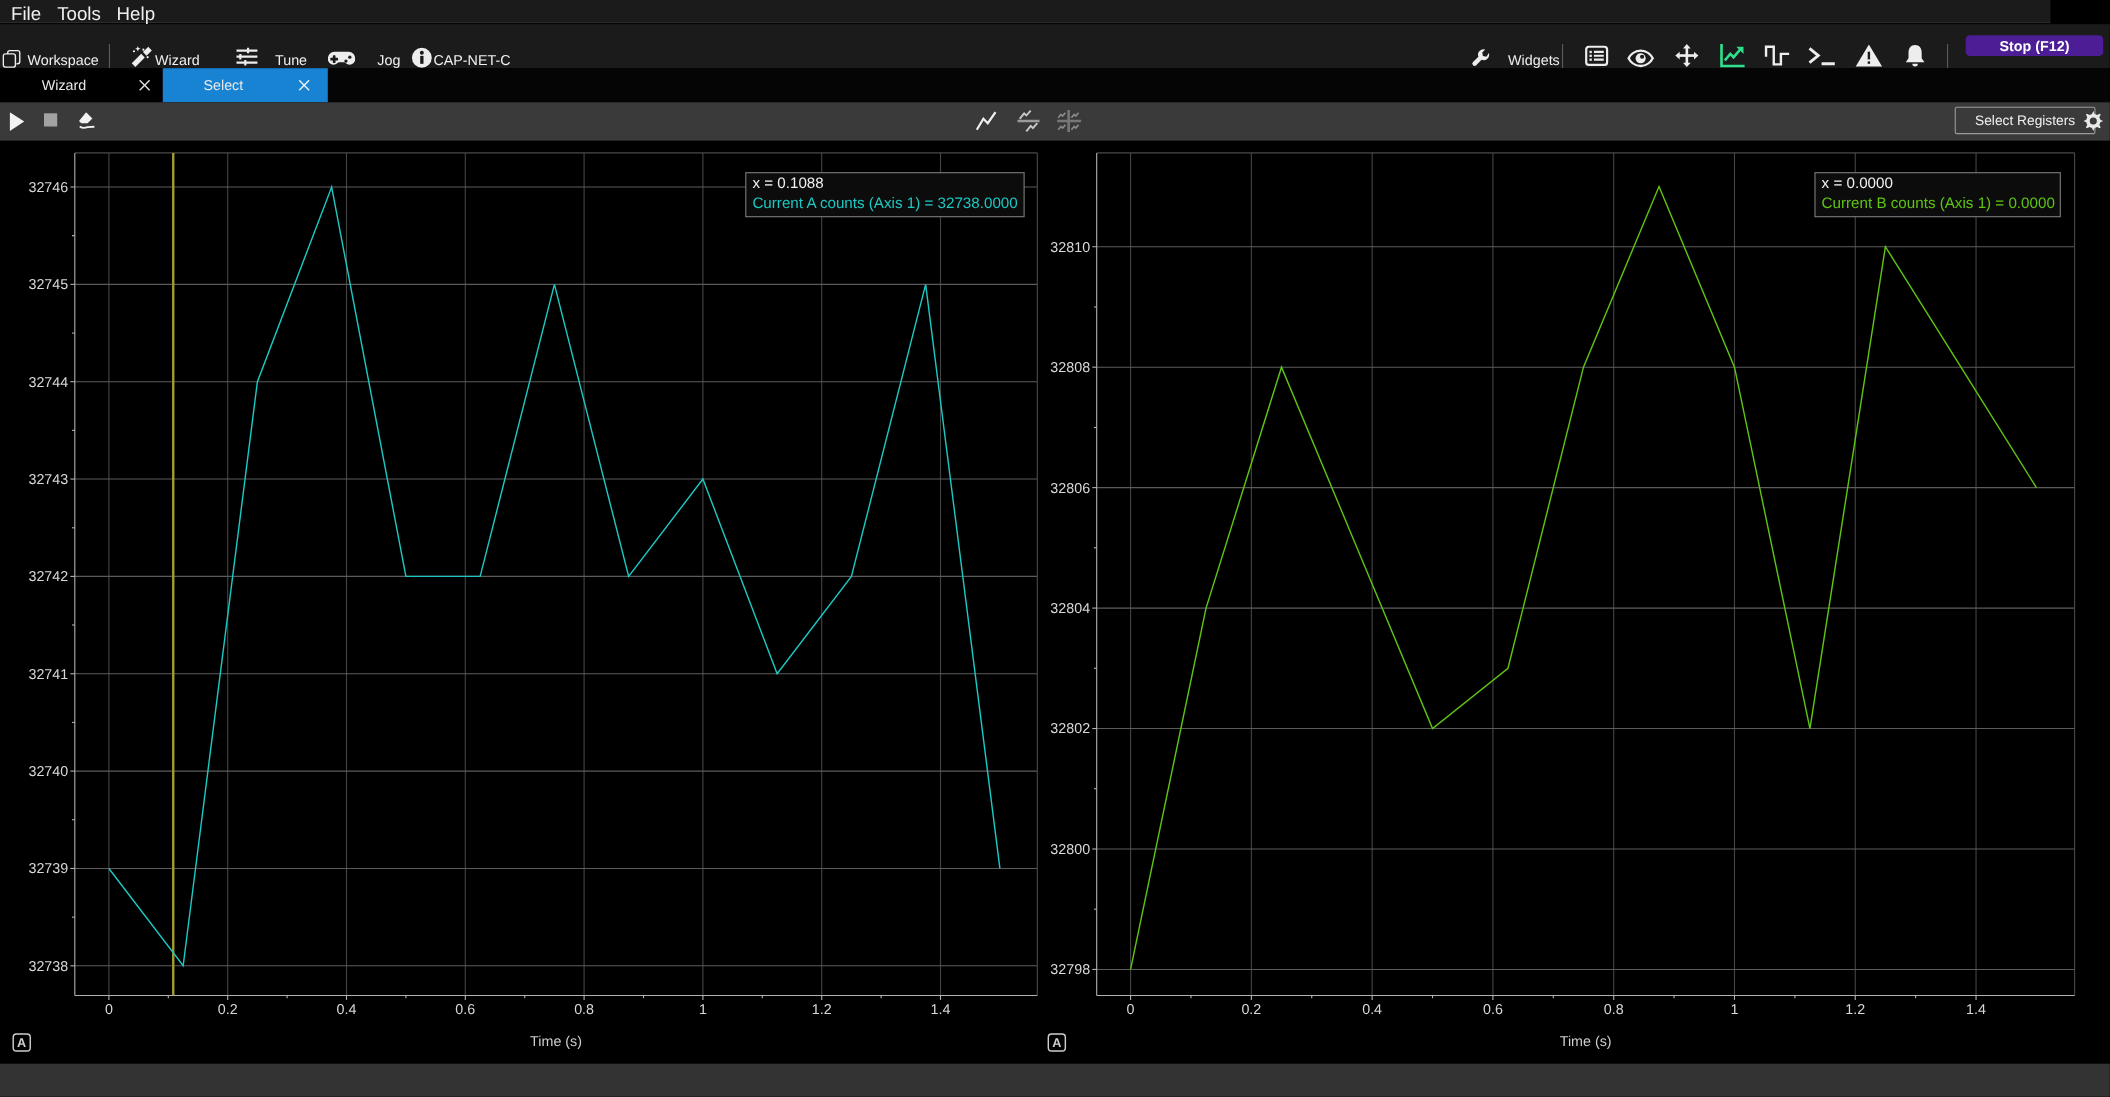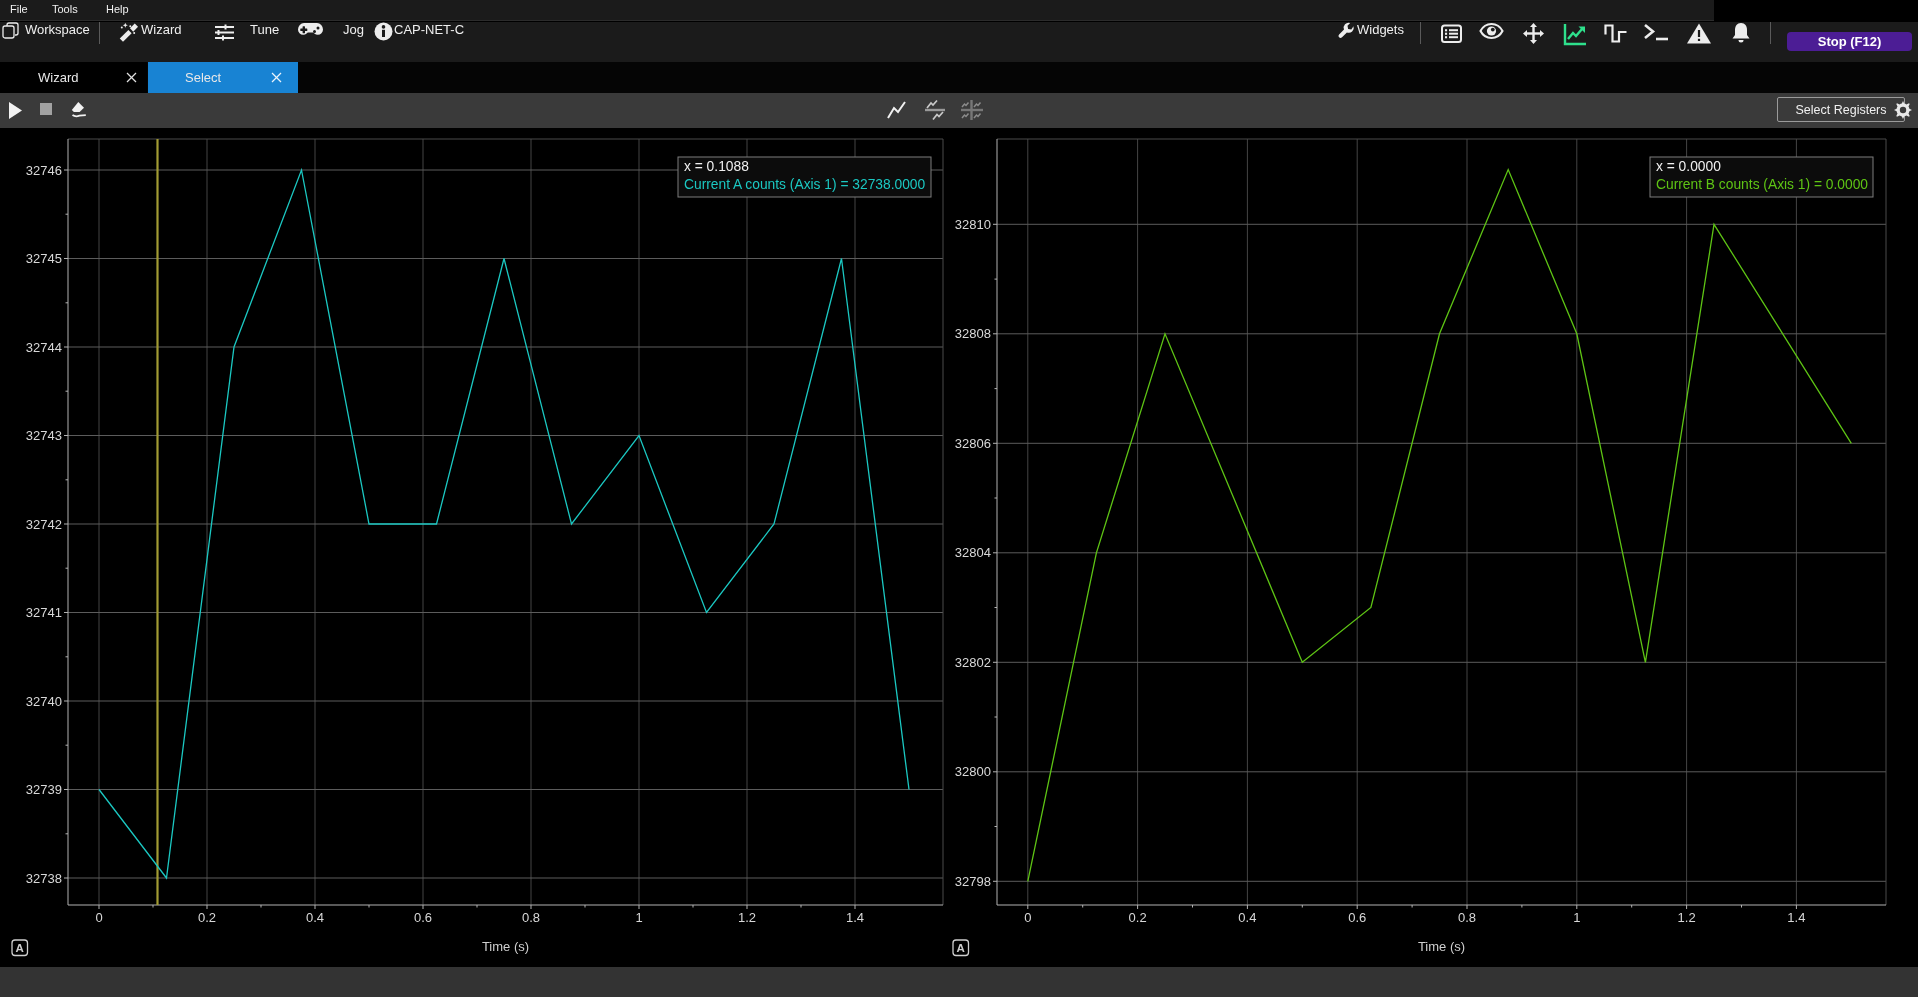--- a/index.html
+++ b/index.html
@@ -1,18 +1,18 @@
 <!DOCTYPE html>
 <html><head><meta charset="utf-8"><style>
 *{margin:0;padding:0;box-sizing:border-box}
 html,body{width:1918px;height:997px;background:#000;font-family:"Liberation Sans",sans-serif;overflow:hidden}
-.menubar{position:absolute;left:0;top:0;width:1714px;height:21px;background:#1b1b1b;border-bottom:1px solid #2c2c2c;color:#f0f0f0;font-size:11px}
+.menubar{position:absolute;left:0;top:0;width:1864px;height:21px;background:#1b1b1b;border-bottom:1px solid #2c2c2c;color:#f0f0f0;font-size:17px}
 .menubar span{position:absolute;top:3px}
 .toolbar{position:absolute;left:0;top:22px;width:1918px;height:40px;background:#1b1b1b;color:#f0f0f0;font-size:13px}
-.titem{position:absolute;top:0;height:40px;display:flex;align-items:flex-start;color:#f0f0f0}
+.titem{position:absolute;top:0;height:40px;display:flex;align-items:flex-end;color:#f0f0f0}
 .tabbar{position:absolute;left:0;top:62px;width:1918px;height:31px;background:#050505}
 .tab{position:absolute;top:0;height:31px;font-size:13px;color:#e8e8e8;display:flex;align-items:center;justify-content:center}
 .scopebar{position:absolute;left:0;top:93px;width:1918px;height:35px;background:#3a3a3a}
 .chartarea{position:absolute;left:0;top:128px;width:1918px;height:839px;background:#000}
 .bottombar{position:absolute;left:0;top:967px;width:1918px;height:30px;background:#333}
 .selreg{position:absolute;left:1777px;top:4px;width:128px;height:25px;border:1px solid #9a9a9a;border-radius:2px;color:#f0f0f0;font-size:12.5px;display:flex;align-items:center;justify-content:center;background:#3a3a3a}
 .stopbtn{position:absolute;left:1787px;top:10px;width:125px;height:19px;background:#4c1d95;border-radius:4px;color:#fff;font-size:13px;font-weight:bold;display:flex;align-items:center;justify-content:center}
 svg text{font-family:"Liberation Sans",sans-serif}
 </style></head><body>
 <div class="menubar">
@@ -76,21 +76,21 @@
         <circle cx="9.5" cy="9.5" r="9" fill="#ededed"></circle>
         <rect x="8" y="7.8" width="3" height="7.2" fill="#1b1b1b"></rect>
         <circle cx="9.5" cy="4.9" r="1.8" fill="#1b1b1b"></circle>
       </svg>
 <span style="margin-left:1px">CAP-NET-C</span>
     </div>
 <div class="titem" style="left:1337px">
 <svg width="18" height="18" viewBox="0 0 18 18">
         <path d="M16.5 4.2 a5 5 0 0 1 -6.6 6.2 L5 15.3 a2 2 0 0 1 -2.9-2.9 L7 7.6 a5 5 0 0 1 6.2-6.6 L10.5 3.7 l0.6 3.2 3.2 0.6 Z" fill="#ededed"></path>
       </svg>
-<span style="margin-left:2px">Widgets</span>
+<span style="margin-left:16px">Widgets</span>
     </div>
 <div class="titem" style="left:1420px">
       <div style="width:1px;height:22px;background:#5a5a5a"></div>
     </div>
 <div class="titem" style="left:1440px">
 <svg width="23" height="23" viewBox="0 0 23 23">
         <rect x="2" y="3.5" width="19" height="16.5" rx="2.5" fill="none" stroke="#ededed" stroke-width="2"></rect>
         <g stroke="#ededed" stroke-width="2">
           <line x1="9" y1="8.2" x2="18" y2="8.2"></line>
           <line x1="9" y1="11.7" x2="18" y2="11.7"></line>

